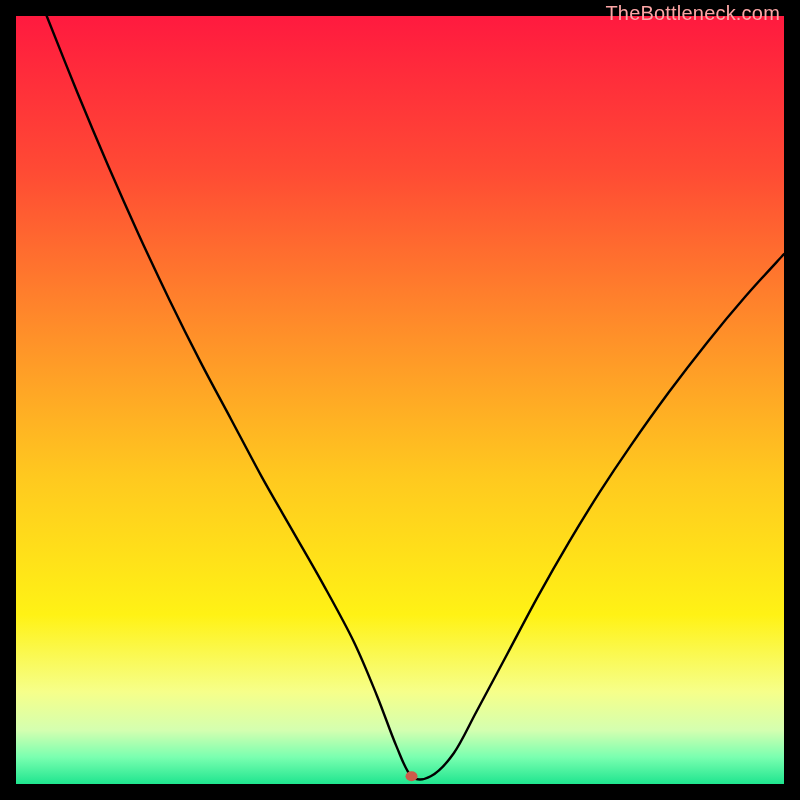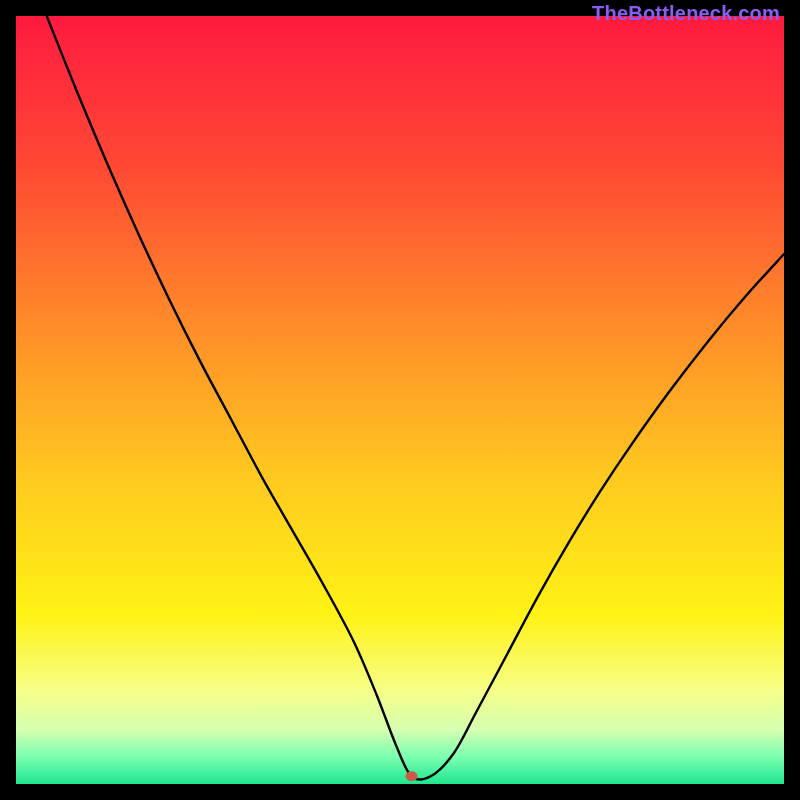--- a/index.html
+++ b/index.html
@@ -23,23 +23,23 @@
     position: absolute;
     left: 0;
     top: 0;
     width: 768px;
     height: 768px;
   }
   .watermark {
     position: absolute;
     top: 2px;
     right: 20px;
-    color: #8b5cf6;
+    color: #fca5a5;
     font-size: 20px;
-    font-weight: 700;
+    font-weight: 400;
     letter-spacing: 0.2px;
     pointer-events: none;
   }
 </style>
 </head>
 <body>
 
 <div class="frame">
   <svg class="plot" viewBox="0 0 768 768">
     <defs>

